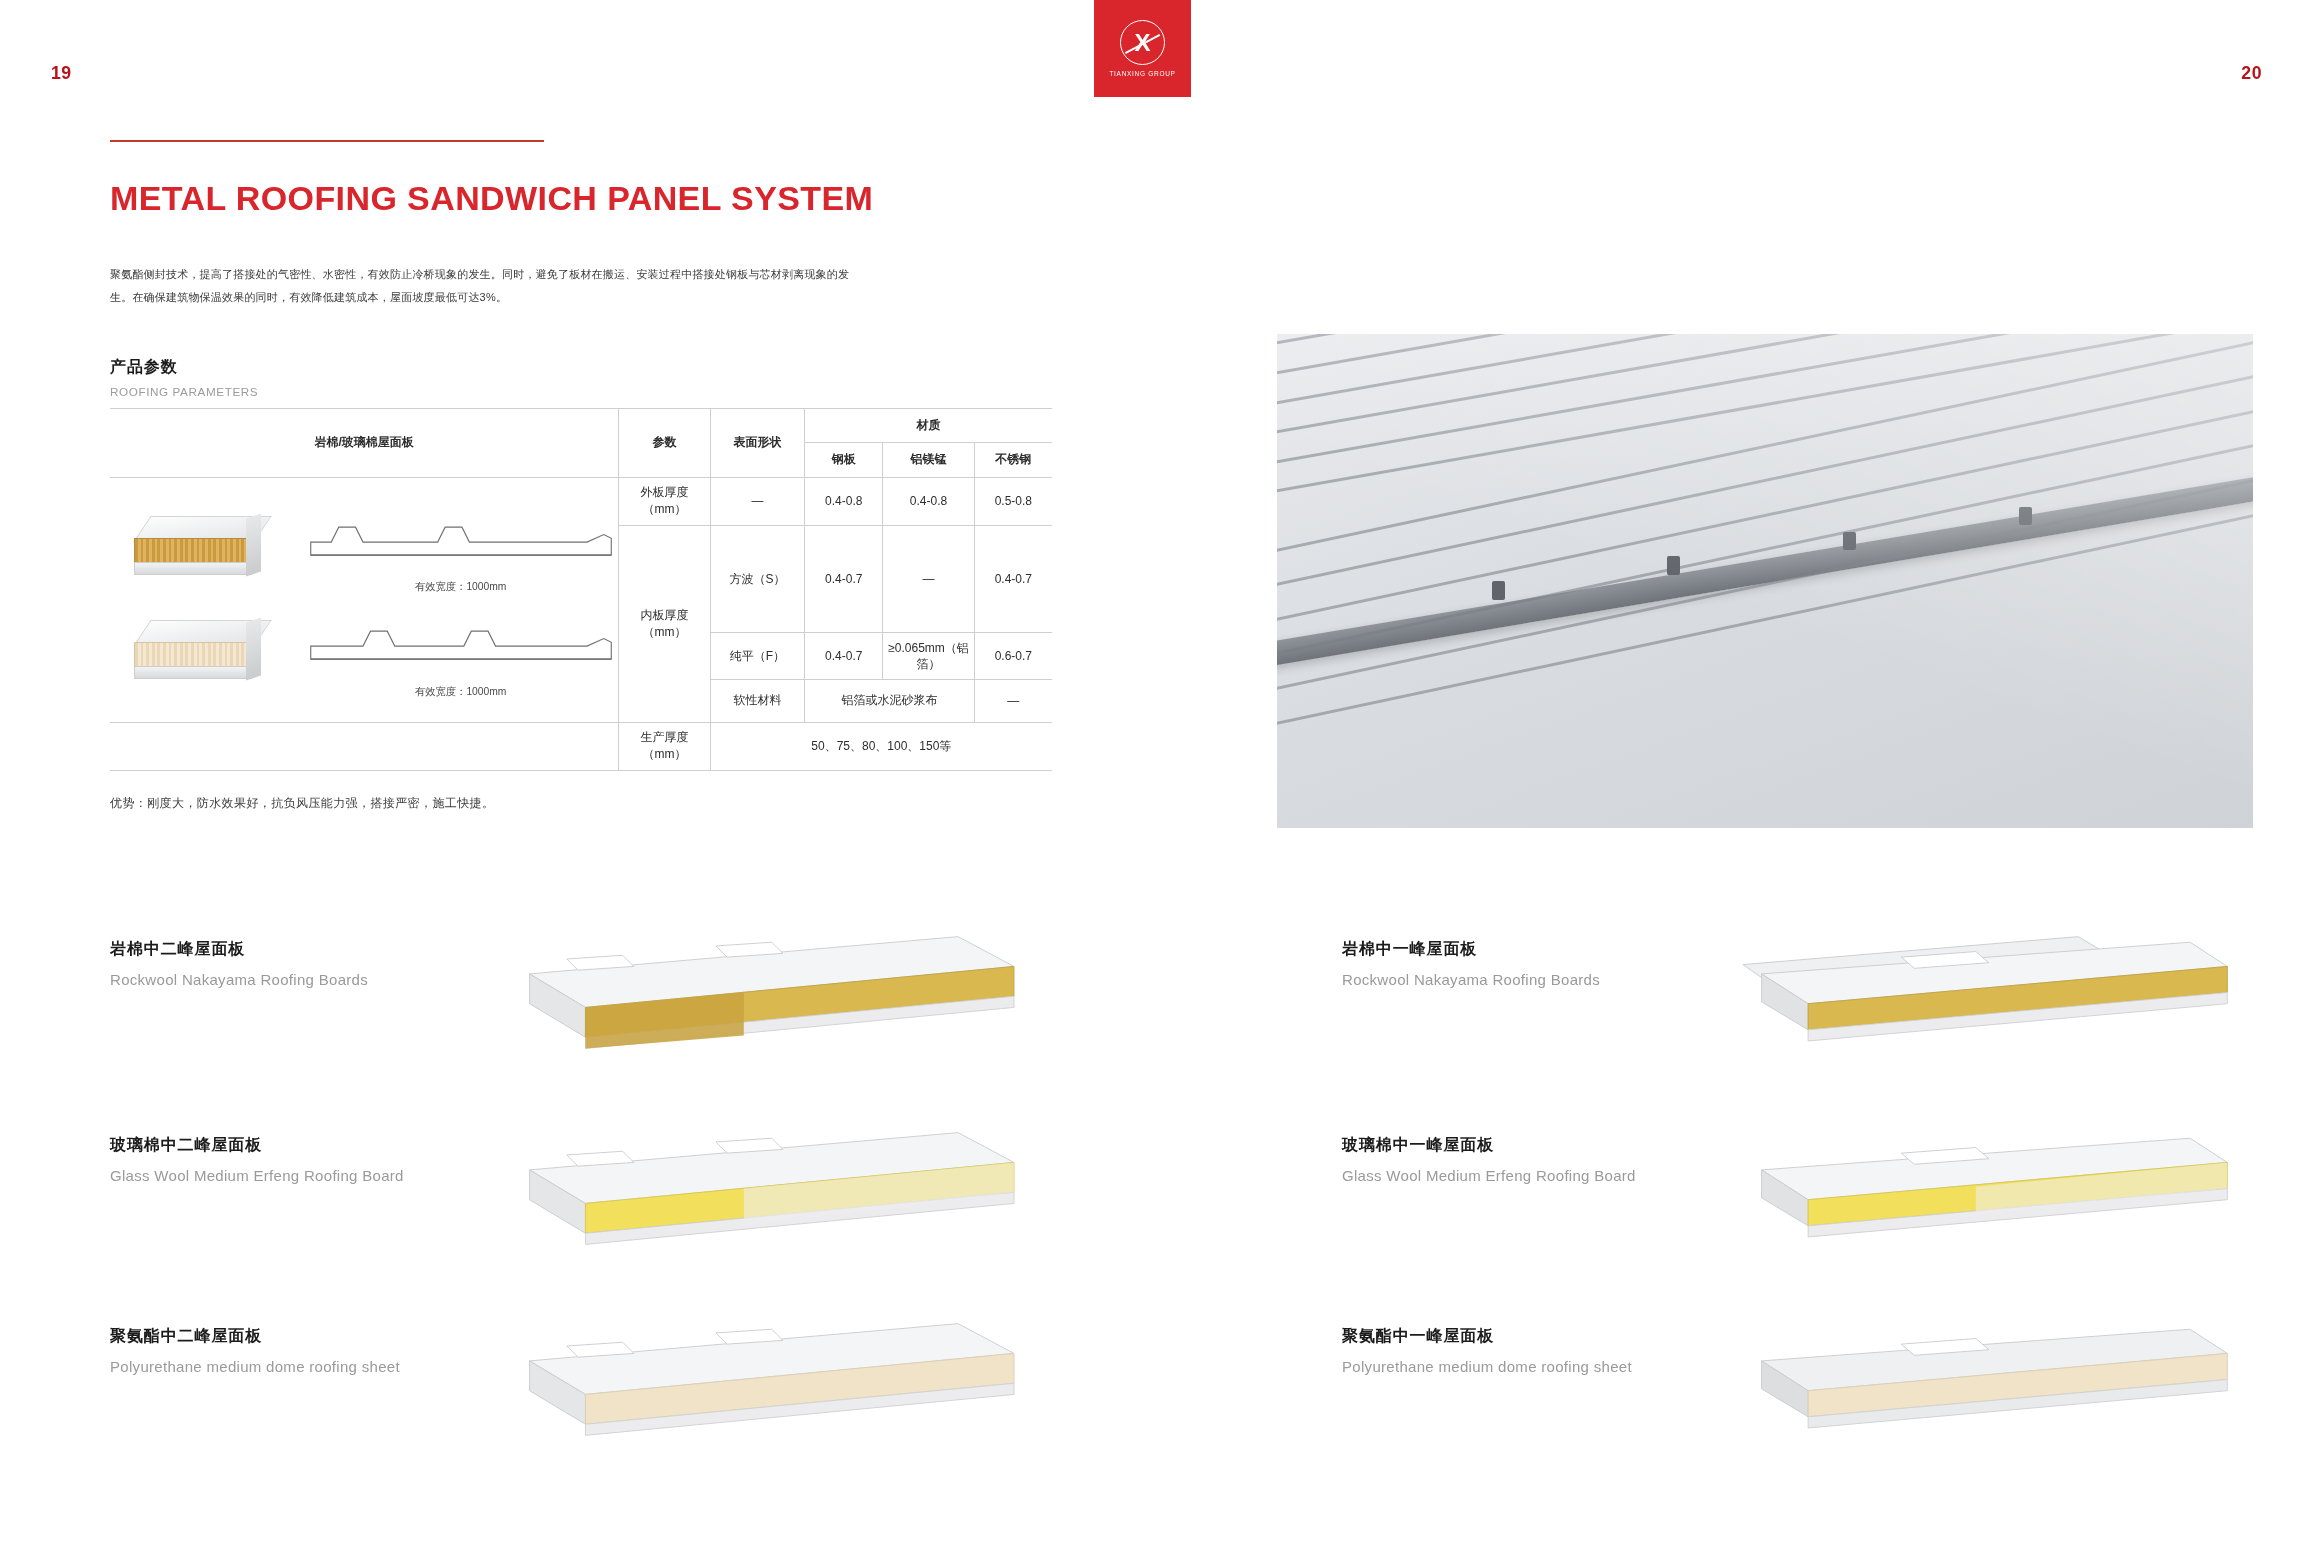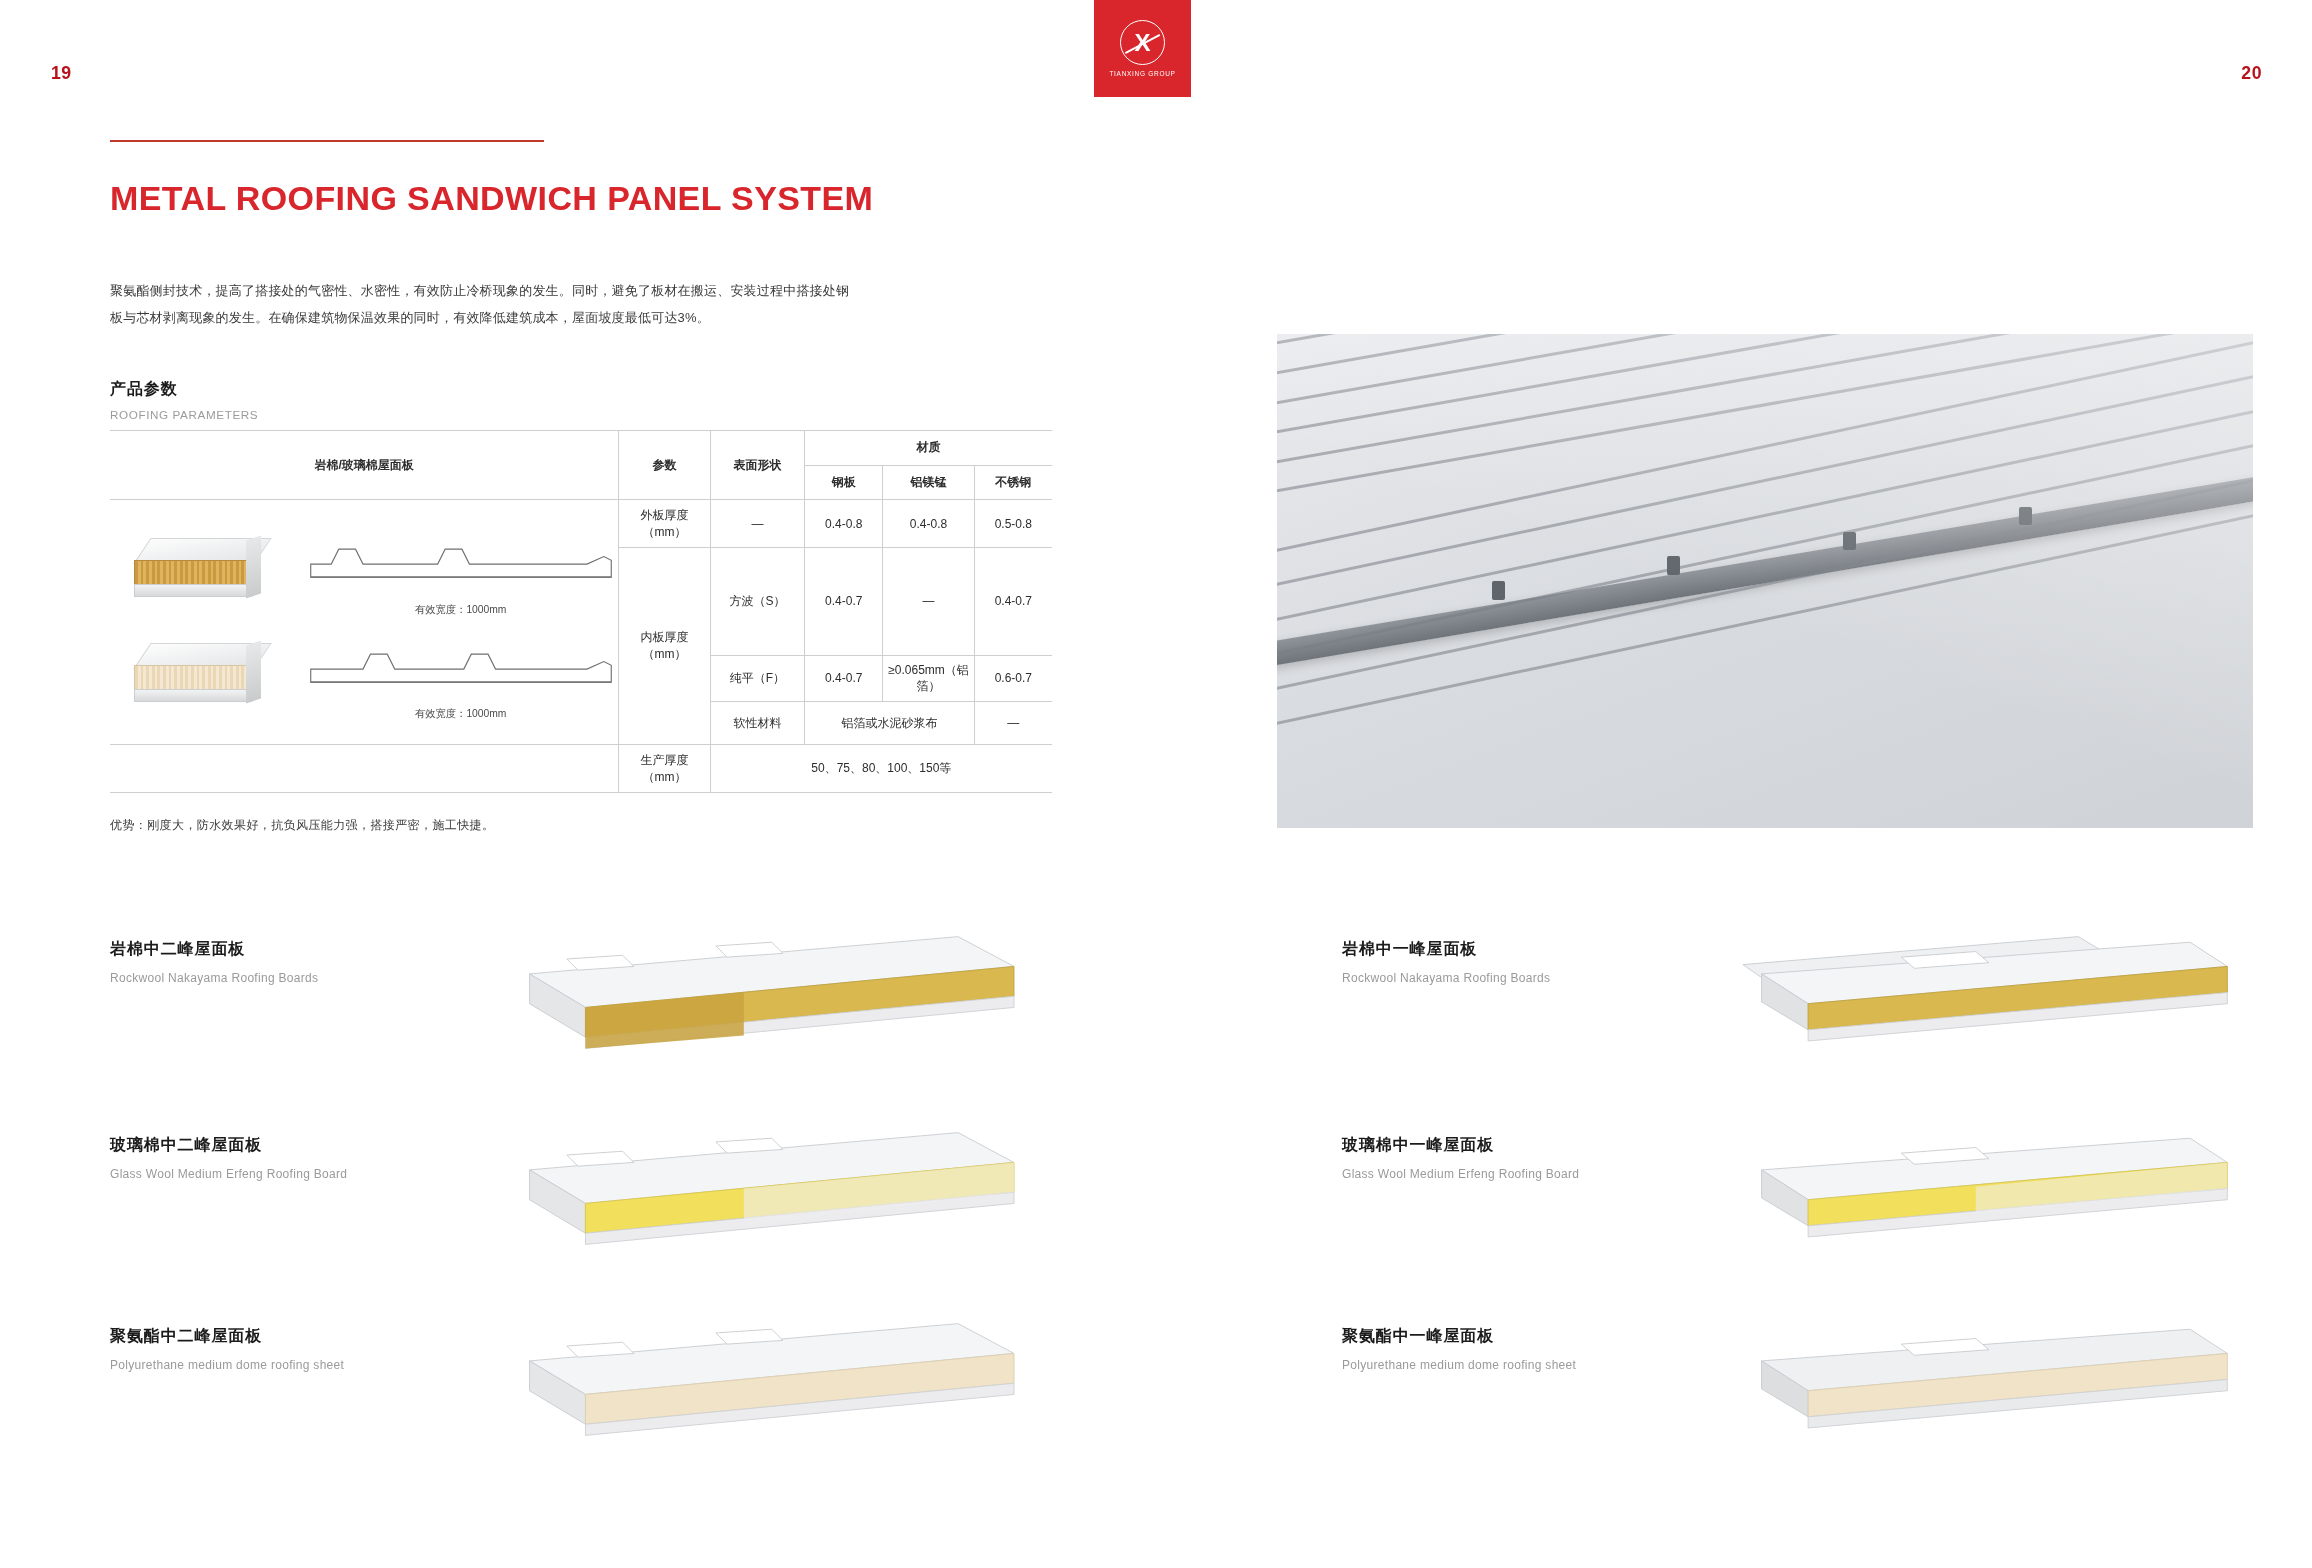--- a/index.html
+++ b/index.html
@@ -93,23 +93,23 @@
     letter-spacing: 0.4px;
   }
   h2.title-cn {
     margin: 17px 0 0 0;
     font-size: 30px;
     font-weight: bold;
     letter-spacing: 2.8px;
     color: #1b1b1b;
   }
   .intro {
-    margin-top: 57px;
+    margin-top: 43px;
     width: 746px;
-    font-size: 13px;
+    font-size: 11px;
     line-height: 2.1;
     color: #3a3a3a;
     letter-spacing: 0.2px;
   }
   .sec-title-cn {
     margin-top: 48px;
     font-size: 16px;
     font-weight: bold;
     color: #1b1b1b;
     letter-spacing: 0.9px;
@@ -272,21 +272,21 @@
   }
   .gi-text { position: absolute; left: 0; top: 20.5px; width: 308px; }
   .gi-cn {
     font-size: 16px;
     font-weight: bold;
     color: #1b1b1b;
     letter-spacing: 0.9px;
   }
   .gi-en {
     margin-top: 11.2px;
-    font-size: 12px;
+    font-size: 15px;
     color: #9a9a9a;
     letter-spacing: 0.3px;
   }
   .gi-art {
     position: absolute;
     left: 326px;
     top: 0;
     width: 597px;
     height: 177px;
   }

